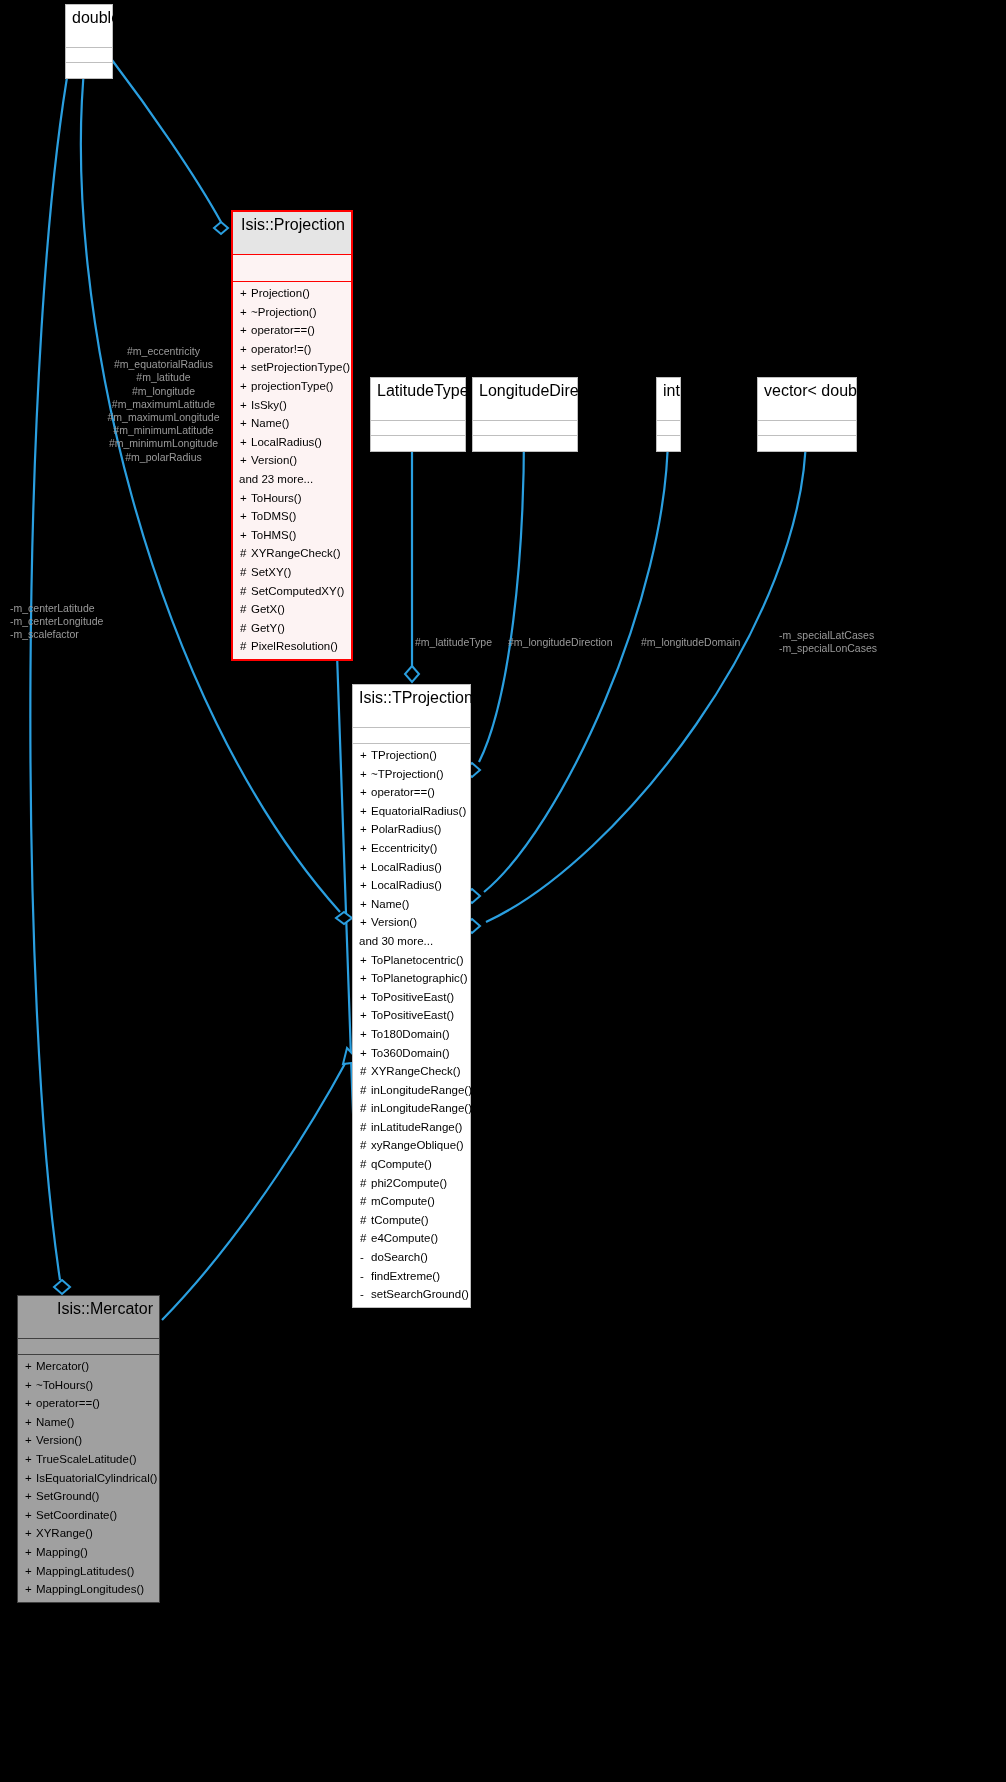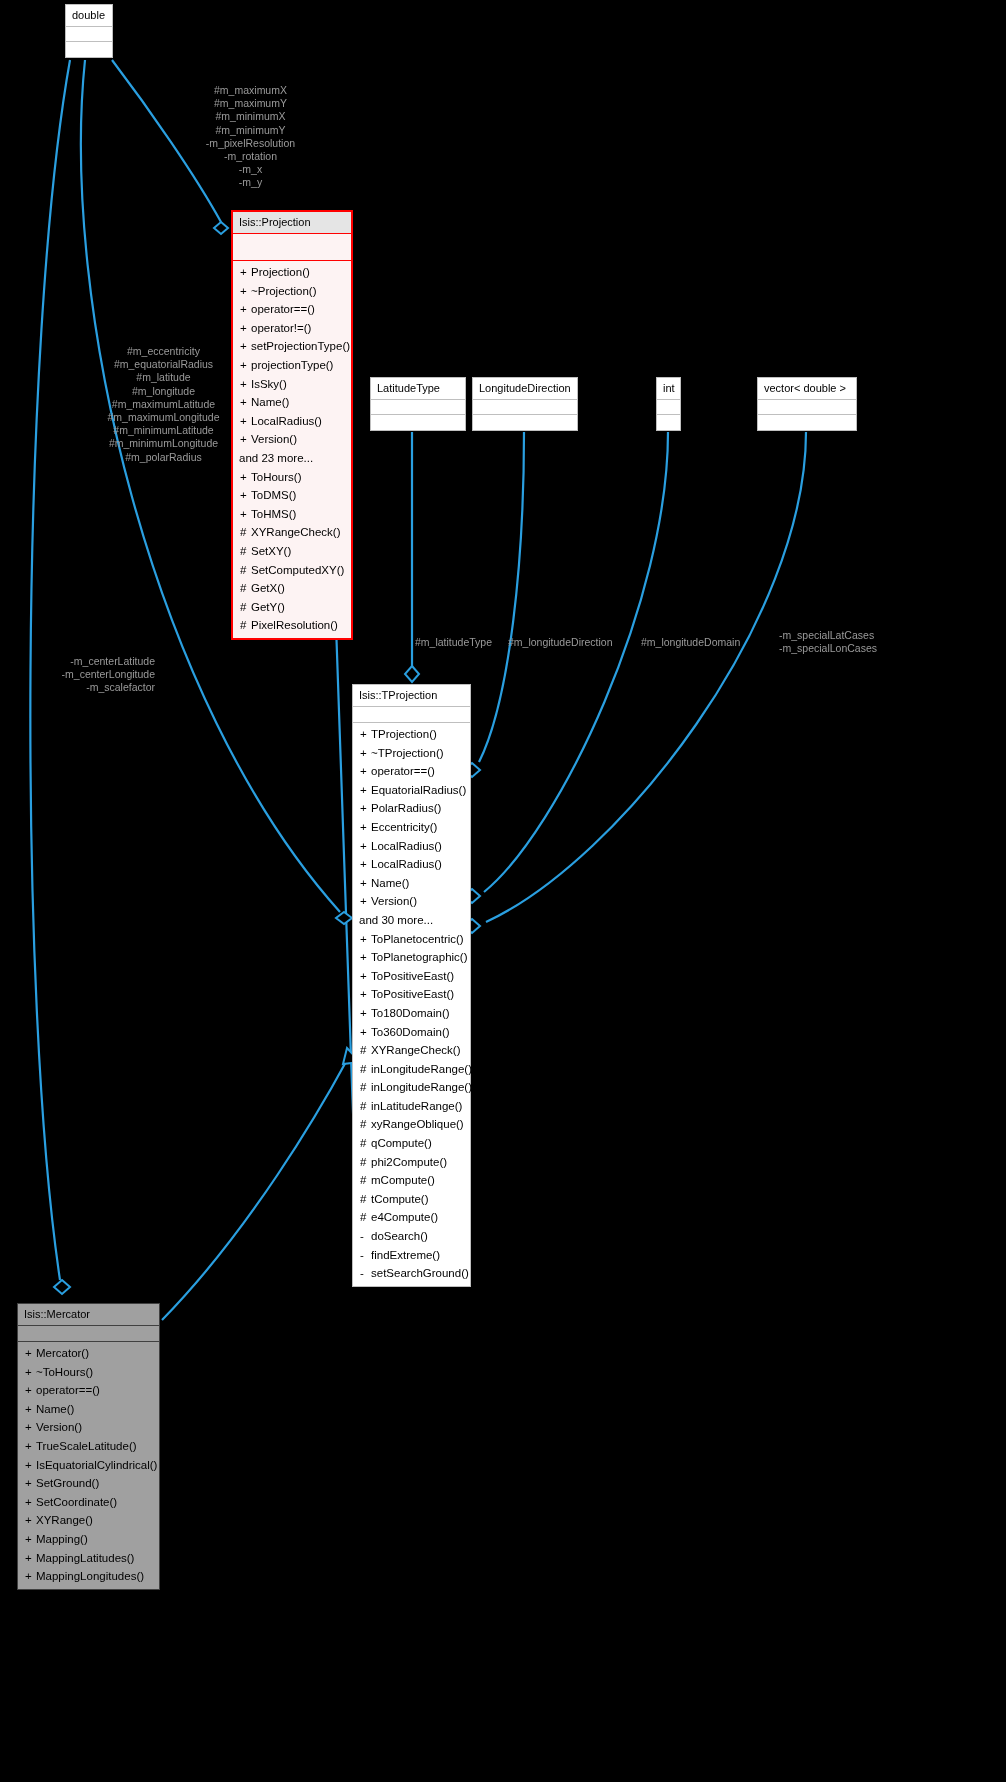--- a/index.html
+++ b/index.html
@@ -16,24 +16,24 @@
   
   .cls {
     position: absolute;
     border: 1px solid #bfbfbf;
     background: #ffffff;
     font-size: 11.5px;
     color: #000000;
     z-index: 5;
   }
   .cls .title {
-    text-align: left;
-    padding: 4px 6px 5px 6px;
+    text-align: right;
+    padding: 4px 6px 20px 6px;
     border-bottom: 1px solid #bfbfbf;
-    font-size: 11px;
+    font-size: 16px;
     white-space: nowrap;
   }
   .cls .attrs {
     min-height: 16px;
     border-bottom: 1px solid #bfbfbf;
   }
   .cls .attrs.tall { min-height: 27px; }
   .cls .ops { padding: 2px 0 3px 0; }
   .cls .row {
     padding: 1px 5px 1px 7px;
@@ -210,64 +210,54 @@
       <div class="row"><span class="vis">#</span><span>phi2Compute()</span></div>
       <div class="row"><span class="vis">#</span><span>mCompute()</span></div>
       <div class="row"><span class="vis">#</span><span>tCompute()</span></div>
       <div class="row"><span class="vis">#</span><span>e4Compute()</span></div>
       <div class="row"><span class="vis">-</span><span>doSearch()</span></div>
       <div class="row"><span class="vis">-</span><span>findExtreme()</span></div>
       <div class="row"><span class="vis">-</span><span>setSearchGround()</span></div>
     </div>
   </div>
 
-  <div class="cls gray" style="left:17px; top:1295px; width:143px;margin-top:8px;">
+  <div class="cls gray" style="left:17px; top:1295px; width:143px;">
     <div class="title">Isis::Mercator</div>
     <div class="attrs"></div>
     <div class="ops">
       <div class="row"><span class="vis">+</span><span>Mercator()</span></div>
       <div class="row"><span class="vis">+</span><span>~ToHours()</span></div>
       <div class="row"><span class="vis">+</span><span>operator==()</span></div>
       <div class="row"><span class="vis">+</span><span>Name()</span></div>
       <div class="row"><span class="vis">+</span><span>Version()</span></div>
       <div class="row"><span class="vis">+</span><span>TrueScaleLatitude()</span></div>
       <div class="row"><span class="vis">+</span><span>IsEquatorialCylindrical()</span></div>
       <div class="row"><span class="vis">+</span><span>SetGround()</span></div>
       <div class="row"><span class="vis">+</span><span>SetCoordinate()</span></div>
       <div class="row"><span class="vis">+</span><span>XYRange()</span></div>
       <div class="row"><span class="vis">+</span><span>Mapping()</span></div>
       <div class="row"><span class="vis">+</span><span>MappingLatitudes()</span></div>
       <div class="row"><span class="vis">+</span><span>MappingLongitudes()</span></div>
     </div>
   </div>
 
-  <div class="elabel ctr" style="left:178px; top:84px; width:145px;">
-    <div>#m_maximumX</div>
-    <div>#m_maximumY</div>
-    <div>#m_minimumX</div>
-    <div>#m_minimumY</div>
-    <div>-m_pixelResolution</div>
-    <div>-m_rotation</div>
-    <div>-m_x</div>
-    <div>-m_y</div>
-  </div>
 
   <div class="elabel ctr" style="left:91px; top:345px; width:145px;">
     <div>#m_eccentricity</div>
     <div>#m_equatorialRadius</div>
     <div>#m_latitude</div>
     <div>#m_longitude</div>
     <div>#m_maximumLatitude</div>
     <div>#m_maximumLongitude</div>
     <div>#m_minimumLatitude</div>
     <div>#m_minimumLongitude</div>
     <div>#m_polarRadius</div>
   </div>
 
-  <div class="elabel lft" style="left:10px; top:655px; width:145px;text-align:right;">
+  <div class="elabel lft" style="left:10px; top:602px; width:145px;">
     <div>-m_centerLatitude</div>
     <div>-m_centerLongitude</div>
     <div>-m_scalefactor</div>
   </div>
 
   <div class="elabel lft" style="left:415px; top:636px;">
     <div>#m_latitudeType</div>
   </div>
 
   <div class="elabel lft" style="left:508px; top:636px;">

